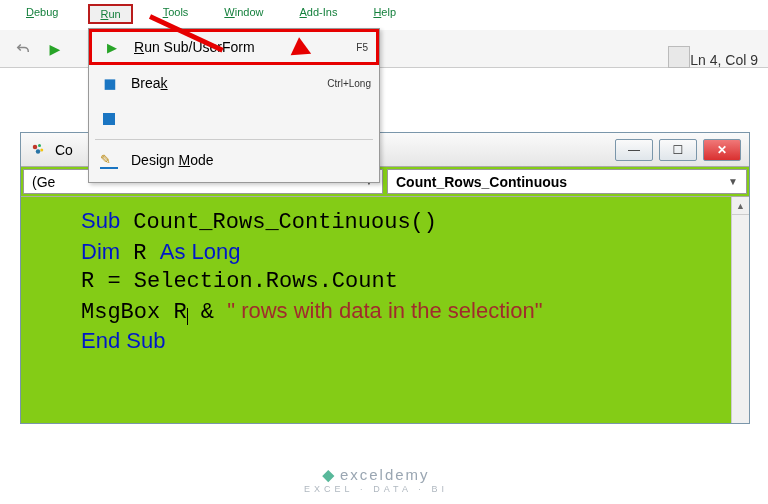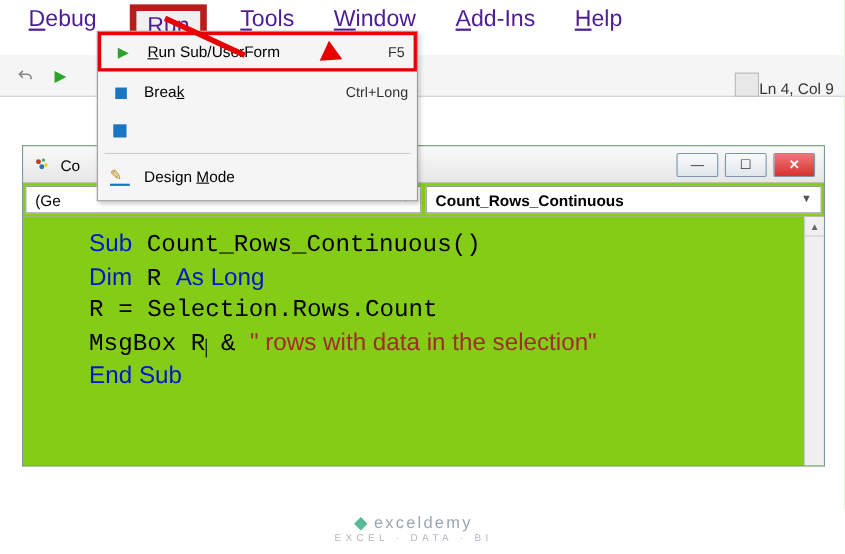--- a/index.html
+++ b/index.html
@@ -1,38 +1,38 @@
 <!DOCTYPE html>
 <html><head>
 <meta charset="utf-8">
 <style>
 * { margin: 0; padding: 0; box-sizing: border-box; font-family: 'Segoe UI', Tahoma, sans-serif; }
 body { width: 768px; height: 504px; background: #fff; position: relative; overflow: hidden; }
 
-.menubar { display: flex; gap: 24px; padding: 4px 20px 6px 20px; font-size: 21px; color: #4c1d95; }
+.menubar { display: flex; gap: 24px; padding: 4px 20px 6px 20px; font-size: 11px; color: #15803d; }
 .menu-item { padding: 2px 6px; cursor: pointer; }
 .menu-item u { text-decoration: underline; }
-.menu-item.active { background: #f0f0f0; border: 6px solid #b91c1c; padding: 2px 10px; }
+.menu-item.active { background: #f0f0f0; border: 2px solid #b91c1c; padding: 2px 10px; }
 
 .toolbar { display: flex; align-items: center; height: 38px; padding: 0 10px; border-bottom: 1px solid #ccc; background: #f5f5f5; position: relative; }
 .tool-btn { width: 26px; height: 26px; display:flex; align-items:center; justify-content:center; margin-right: 6px; cursor: pointer; color: #555; }
 .undo-icon svg { stroke: #888; }
 .play-icon { color: #28a428; font-size: 14px; }
 
 .dropdown {
   position: absolute; left: 88px; top: 28px; width: 292px;
   background: #f5f5f5; border: 1px solid #999;
   box-shadow: 2px 2px 4px rgba(0,0,0,.2); z-index: 10;
   font-size: 14px; padding-bottom: 4px;
 }
 .dropdown-item { display: flex; align-items: center; height: 36px; padding: 0 8px; cursor: pointer; }
 .dropdown-item.highlight { border: 3px solid #e60000; }
 .di-icon { width: 24px; display:flex; align-items:center; justify-content:center; margin-right: 10px; font-size: 13px; }
 .di-label { flex: 1; }
-.di-shortcut { color: #333; font-size: 13px; padding-left: 25px; }
+.di-shortcut { color: #333; font-size: 10px; padding-left: 25px; }
 .di-sep { height: 1px; background: #ccc; margin: 2px 6px; }
 .design-icon { color: #b8860b; display: inline-flex; width:18px; height:18px; align-items:flex-end; justify-content:flex-start; border-bottom: 2px solid #1a75c2; }
 .break-icon { color: #1a75c2; font-weight: bold; letter-spacing: -2px; }
 .reset-icon { width: 12px; height: 12px; background: #1a75c2; }
 
 .toolbar-right { position: absolute; right: 10px; top: 0; height: 38px; display:flex; align-items:flex-end; gap: 0; color: #333; font-size: 14px; }
 .toolbar-right .box { width: 22px; height: 22px; background: #e8e8e8; border: 1px solid #bbb; }
 
 .arrow {
   position: absolute; left: 150px; top: 14px; z-index: 20;

